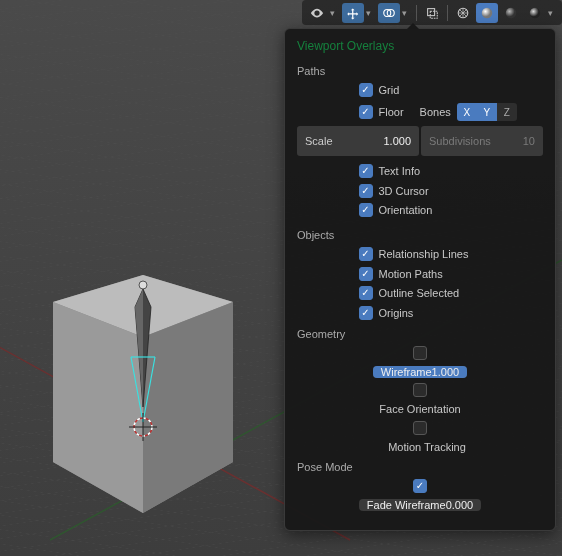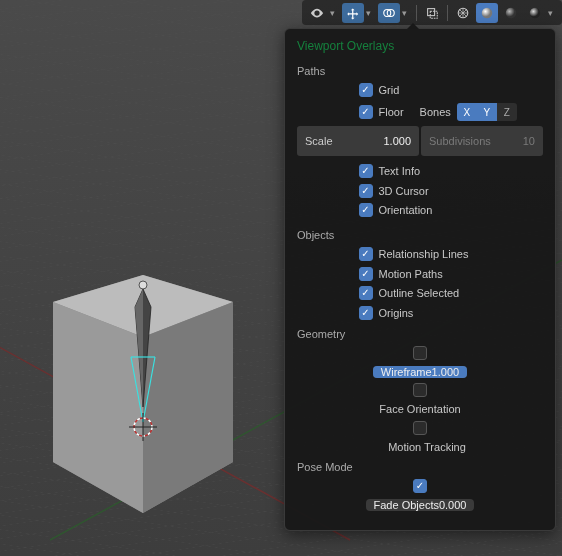--- a/index.html
+++ b/index.html
@@ -293,17 +293,17 @@
   <div class="row" style="margin-top:6px">
     <div class="chk"></div>
     <span class="lbl indent" style="margin-left:14px">Motion Tracking</span>
   </div>
 
   <div class="section-label">Pose Mode</div>
   <div class="row">
     <div class="chk on"></div>
     <div class="slider fade">
       <div class="fill"></div>
-      <span class="slabel">Fade Objects</span>
+      <span class="slabel">Fade Wireframe</span>
       <span class="sval">0.000</span>
     </div>
   </div>
 </div>
 
 </body></html>

